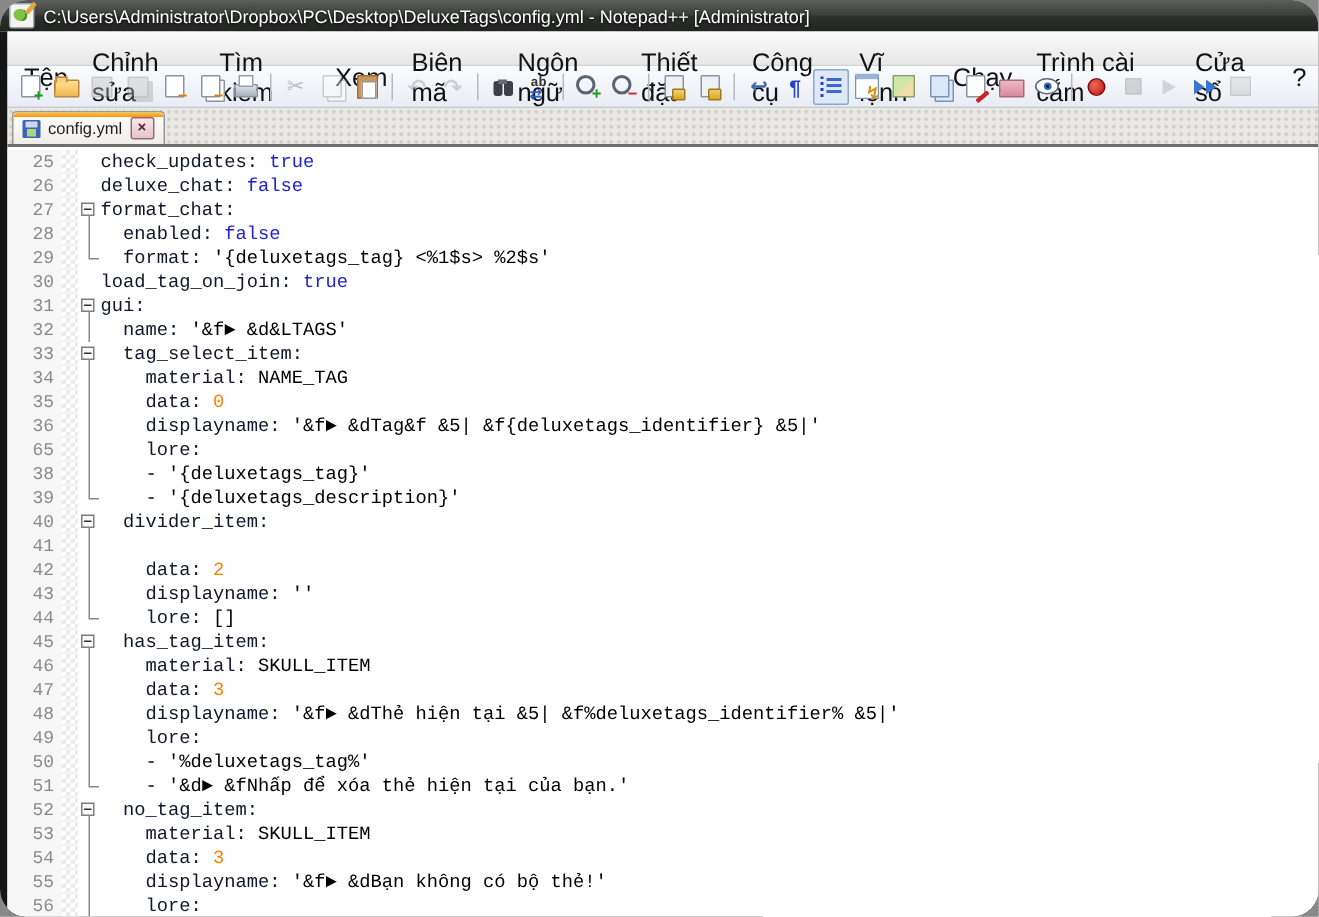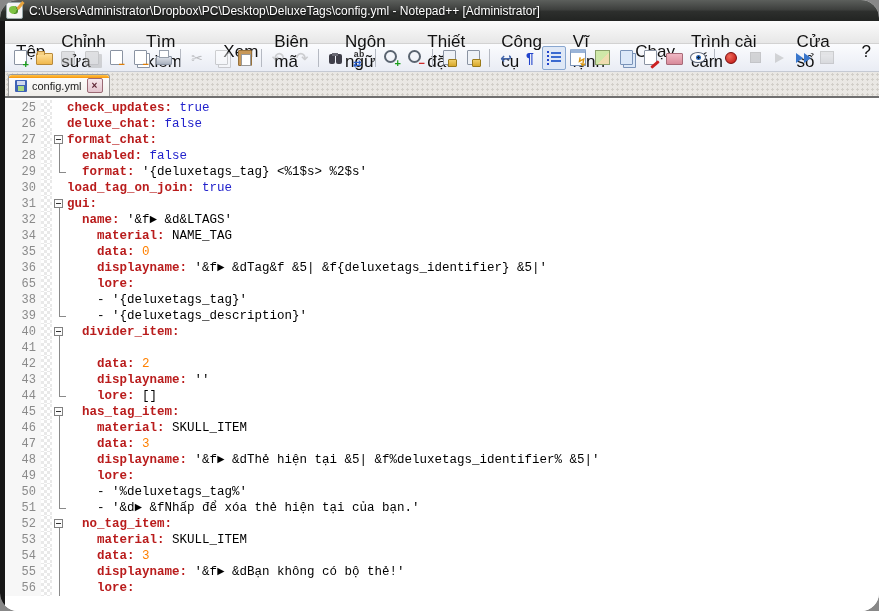--- a/index.html
+++ b/index.html
@@ -97,21 +97,21 @@
                        linear-gradient(45deg,#e9e9e9 25%,transparent 25%,transparent 75%,#e9e9e9 75%);
       background-size:6px 6px;background-position:0 0,3px 3px;}
   .fold{width:15px;flex:0 0 auto;position:relative;}
   .f-v::before{content:"";position:absolute;left:7px;top:0;height:16px;width:1px;background:#8a8a8a;}
   .f-end::before{content:"";position:absolute;left:7px;top:0;height:8px;width:1px;background:#8a8a8a;}
   .f-end::after{content:"";position:absolute;left:7px;top:8px;width:7px;height:1px;background:#8a8a8a;}
   .f-box::before{content:"";position:absolute;left:2px;top:3px;width:9px;height:9px;background:#fcfcfc;border:1px solid #808080;box-sizing:border-box;}
   .f-box::after{content:"";position:absolute;left:4px;top:7px;width:5px;height:1px;background:#333;}
   .f-box i{position:absolute;left:7px;top:12px;bottom:0;width:1px;background:#8a8a8a;}
   .code{margin:0;font:inherit;white-space:pre;}
-  .c-k{font-weight:bold;color:#b91c1c;}
+  .c-k{font-weight:normal;color:#0f172a;}
   .c-s{color:#000;}
   .c-v{color:#000;}
   .c-n{color:#ff8000;}
   .c-b{color:#2222cc;}
 </style>
 </head>
 <body>
 
 <div class="window">
   <div class="titlebar">
@@ -229,20 +229,28 @@
           </span>
           <pre class="code"><span class="c-k">gui:</span></pre>
         </div>
         <div class="row">
           <span class="ln">32</span>
           <span class="bm"></span>
           <span class="fold f-v"></span>
           <pre class="code"><span class="c-k">  name: </span><span class="c-s">'&amp;f► &amp;d&amp;LTAGS'</span></pre>
         </div>
         <div class="row">
+          <span class="ln">33</span>
+          <span class="bm"></span>
+          <span class="fold f-box">
+            <i></i>
+          </span>
+          <pre class="code"><span class="c-k">  tag_select_item:</span></pre>
+        </div>
+        <div class="row">
           <span class="ln">34</span>
           <span class="bm"></span>
           <span class="fold f-v"></span>
           <pre class="code"><span class="c-k">    material: </span><span class="c-v">NAME_TAG</span></pre>
         </div>
         <div class="row">
           <span class="ln">35</span>
           <span class="bm"></span>
           <span class="fold f-v"></span>
           <pre class="code"><span class="c-k">    data: </span><span class="c-n">0</span></pre>

